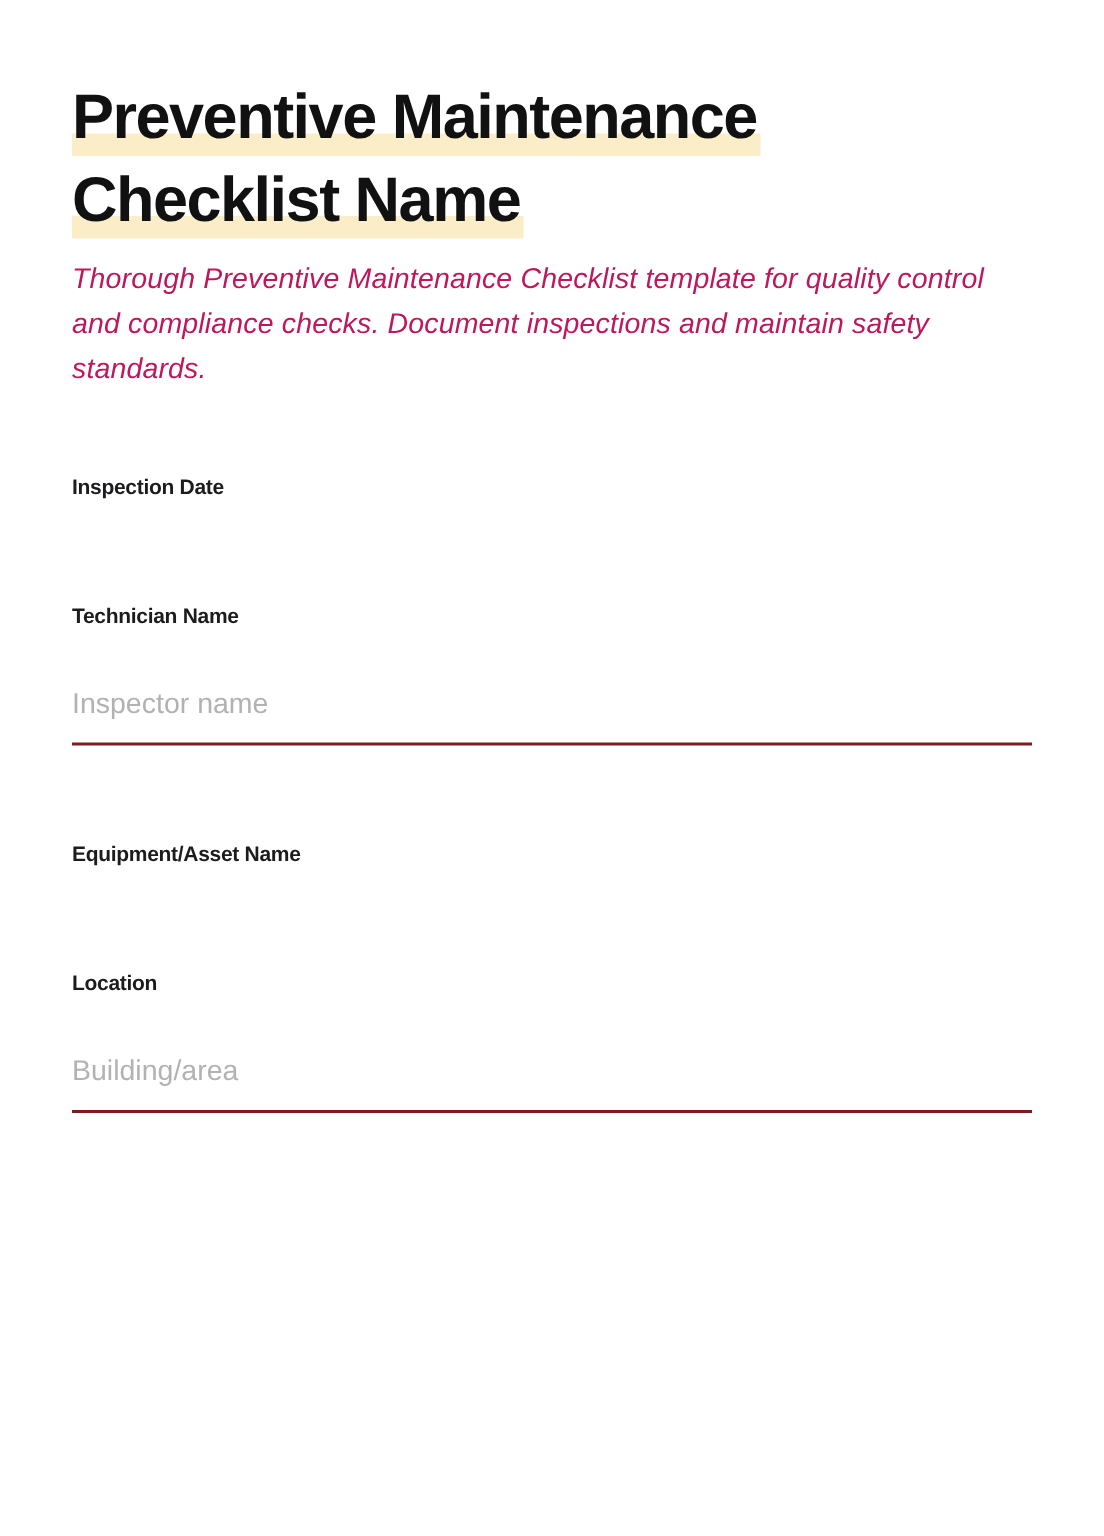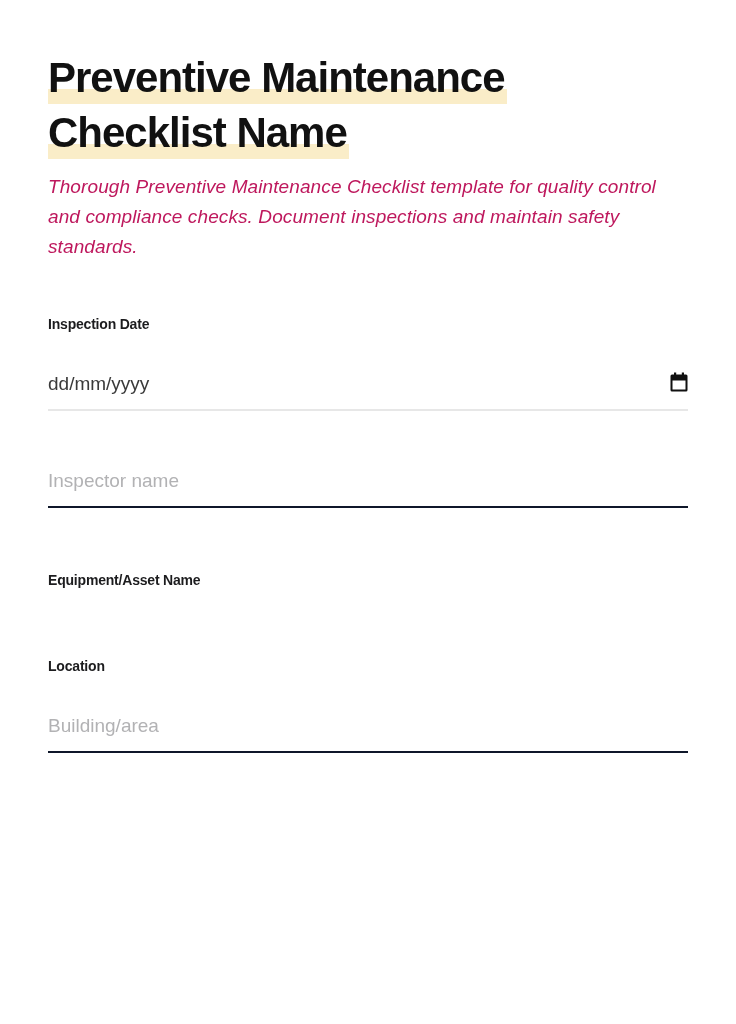--- a/index.html
+++ b/index.html
@@ -58,21 +58,21 @@
     font-weight: 700;
     color: #1c1c1e;
     letter-spacing: -0.2px;
   }
   .text-input {
     display: block;
     width: 100%;
     margin-top: 34px;
     padding: 0 0 13px 0;
     border: none;
-    border-bottom: 2px solid #0f172a;
+    border-bottom: 2px solid #7f1d1d;
     outline: none;
     font-family: "Liberation Sans", sans-serif;
     font-size: 19px;
     line-height: 24px;
     color: #2f2f2f;
     background: transparent;
   }
   .text-input::placeholder {
     color: #b2b2b4;
     opacity: 1;
@@ -100,34 +100,24 @@
 
   <h1 class="page-title">
     <span class="title-line">Preventive Maintenance</span><br>
     <span class="title-line">Checklist Name</span>
   </h1>
 
   <p class="page-description">Thorough Preventive Maintenance Checklist template for quality control and compliance checks. Document inspections and maintain safety standards.</p>
 
   <div class="field">
     <label class="field-label">Inspection Date</label>
-    <div class="date-input-row">
-      <span class="date-value">dd/mm/yyyy</span>
-      <span class="calendar-icon">
-        <svg width="18" height="20" viewBox="0 0 18 20" fill="none" xmlns="http://www.w3.org/2000/svg">
-          <rect x="4" y="0.5" width="2.2" height="4" fill="#111111"></rect>
-          <rect x="11.8" y="0.5" width="2.2" height="4" fill="#111111"></rect>
-          <rect x="1.5" y="3.5" width="15" height="15" rx="0.5" stroke="#111111" stroke-width="2" fill="none"></rect>
-          <rect x="1.5" y="3.5" width="15" height="5" fill="#111111"></rect>
-        </svg>
-      </span>
-    </div>
   </div>
 
   <div class="field">
+    <label class="field-label">Technician Name</label>
     <input type="text" class="text-input" placeholder="Inspector name" style="">
   </div>
 
   <div class="field">
     <label class="field-label">Equipment/Asset Name</label>
   </div>
 
 
   <div class="field">
     <label class="field-label">Location</label>

